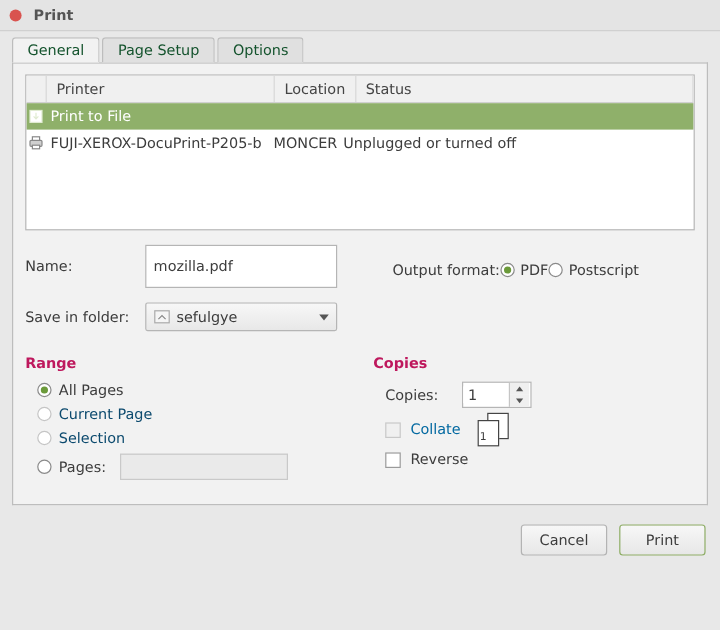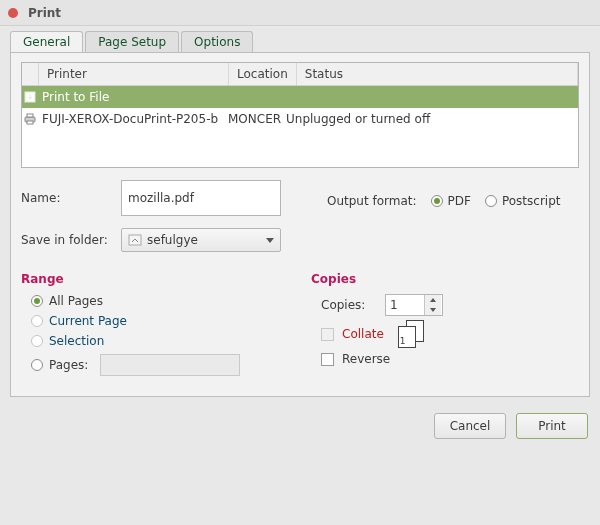--- a/index.html
+++ b/index.html
@@ -5,41 +5,41 @@
 *{box-sizing:border-box;margin:0;padding:0;font-family:"DejaVu Sans","Liberation Sans",Arial,sans-serif;font-size:12px;color:#3c3c3c}
 body{background:#e8e8e8;width:600px;height:525px;overflow:hidden}
 .titlebar{height:26px;display:flex;align-items:center;padding:0 8px;background:#e4e4e4;border-bottom:1px solid #d0d0d0}
 .tb-close{width:10px;height:10px;border-radius:50%;background:#d9534f;margin-right:10px}
 .tb-title{font-weight:bold;color:#555}
 .window{padding:4px 10px 8px 10px}
 .tabs{display:flex;border-bottom:1px solid #bdbdbd;position:relative;top:1px}
 .tab{padding:3px 12px;border:1px solid #bdbdbd;border-bottom:none;border-radius:3px 3px 0 0;background:#e0e0e0;color:#14532d;margin-right:2px;cursor:pointer}
 .tab.active{background:#f2f2f2;position:relative;z-index:2}
 .tabpanel{border:1px solid #bdbdbd;border-top:none;background:#f2f2f2;padding:10px 10px 14px 10px}
-.list{border:1px solid #b5b5b5;background:#fff;height:106px;overflow:hidden}
+.list{border:1px solid #b5b5b5;background:#fff;height:130px;overflow:hidden}
 .list-head{display:flex;background:#f0f0f0;border-bottom:1px solid #d0d0d0}
 .lh{padding:4px 8px;border-right:1px solid #d8d8d8;color:#444}
 .lh.printer{flex:0 0 190px}.lh.loc{flex:0 0 58px}.lh.stat{flex:1}
 .lh.gutter{flex:0 0 16px;border-right:1px solid #d8d8d8}
 .row{display:flex;align-items:center;height:22px}
 .row .gutter{flex:0 0 16px;display:flex;align-items:center;justify-content:center}
 .row .c-printer{flex:0 0 190px;padding-left:4px}
 .row .c-loc{flex:0 0 58px}
 .row .c-stat{flex:1}
 .row.sel{background:#8fb06a;color:#fff}
 .row.sel .gutter,.row.sel .c-printer,.row.sel .c-loc,.row.sel .c-stat{color:#fff}
 .form{display:flex;margin-top:12px}
 .leftcol{flex:0 0 300px}
 .rightcol{flex:1;padding-left:6px}
 .frow{display:flex;align-items:center;margin-bottom:12px}
 .lbl{flex:0 0 100px;color:#3c3c3c}
 .textin{width:160px;height:36px;border:1px solid #b5b5b5;background:#fff;padding:2px 6px}
 .combo{width:160px;height:24px;border:1px solid #b5b5b5;background:linear-gradient(#f7f7f7,#e8e8e8);display:flex;align-items:center;padding:0 6px;justify-content:space-between;border-radius:2px}
 .combo .caret{border-left:4px solid transparent;border-right:4px solid transparent;border-top:5px solid #555}
-.of{display:flex;align-items:flex-end;gap:14px;margin-top:14px}
+.of{display:flex;align-items:flex-end;margin-top:14px}
 .radio{display:flex;align-items:center;gap:5px;cursor:pointer}
 .rdot{width:12px;height:12px;border-radius:50%;border:1px solid #8a8a8a;display:flex;align-items:center;justify-content:center;background:#fff}
 .rdot .on{width:6px;height:6px;border-radius:50%;background:#6b9a3a}
 .cols2{display:flex;margin-top:8px}
 .range{flex:0 0 290px}
 .copies{flex:1}
 .sect{font-weight:bold;color:#be185d;margin-bottom:8px}
 .opt{display:flex;align-items:center;gap:6px;margin:6px 0 6px 10px}
 .opt.dis .rdot{border-color:#c5c5c5}
 .opt.dis span{color:#0c4a6e}
@@ -181,21 +181,21 @@
                   <span class="up"></span>
                 </div>
               <div class="sb">
                   <span class="dn"></span>
                 </div>
             </div>
           </div>
         </div>
         <div class="coprow">
           <span class="ck dis"></span>
-          <span style="color:#b91c1c">Collate</span>
+          <span style="color:#0369a1">Collate</span>
           <span class="collate-ic">
             <span class="pg b">2</span>
               <span class="pg a">1</span>
           </span>
         </div>
         <div class="coprow">
           <span class="ck"></span>
           <span>Reverse</span>
         </div>
       </div>

